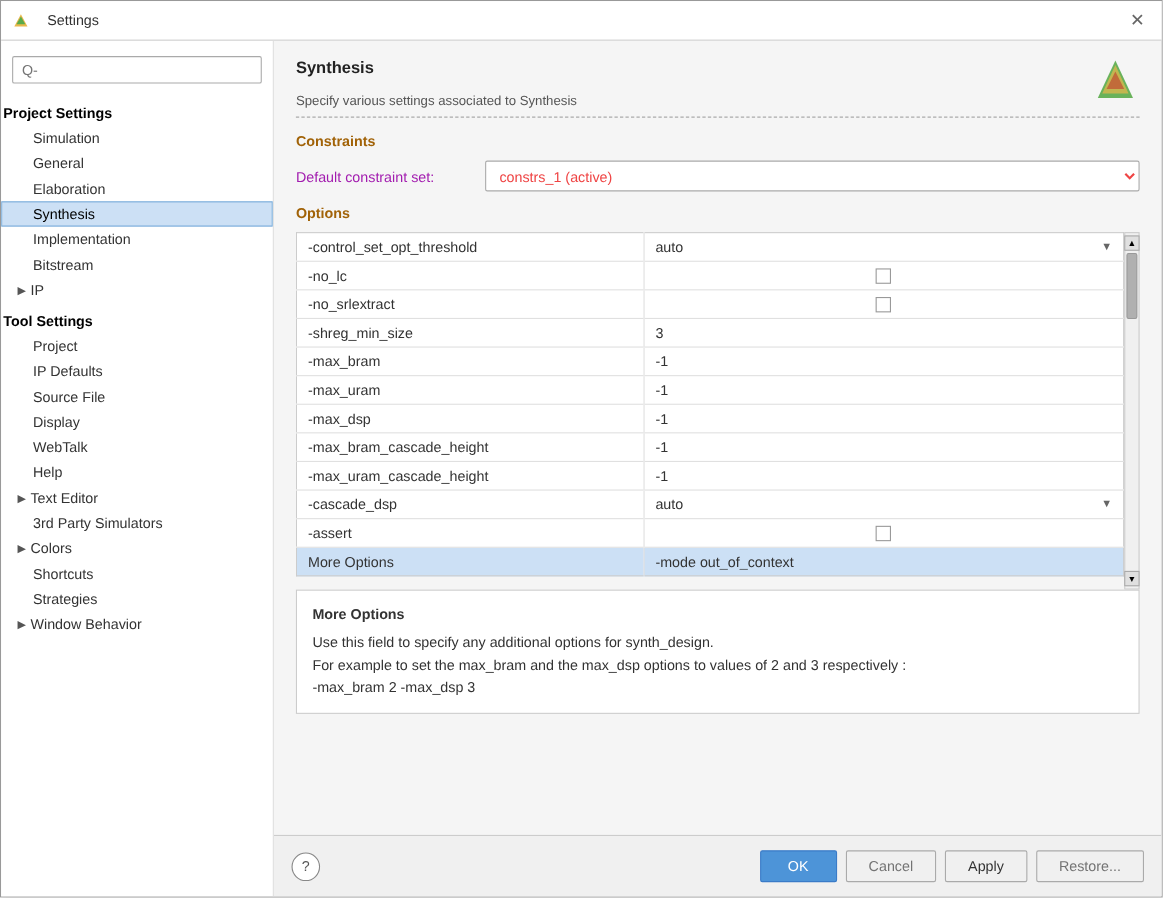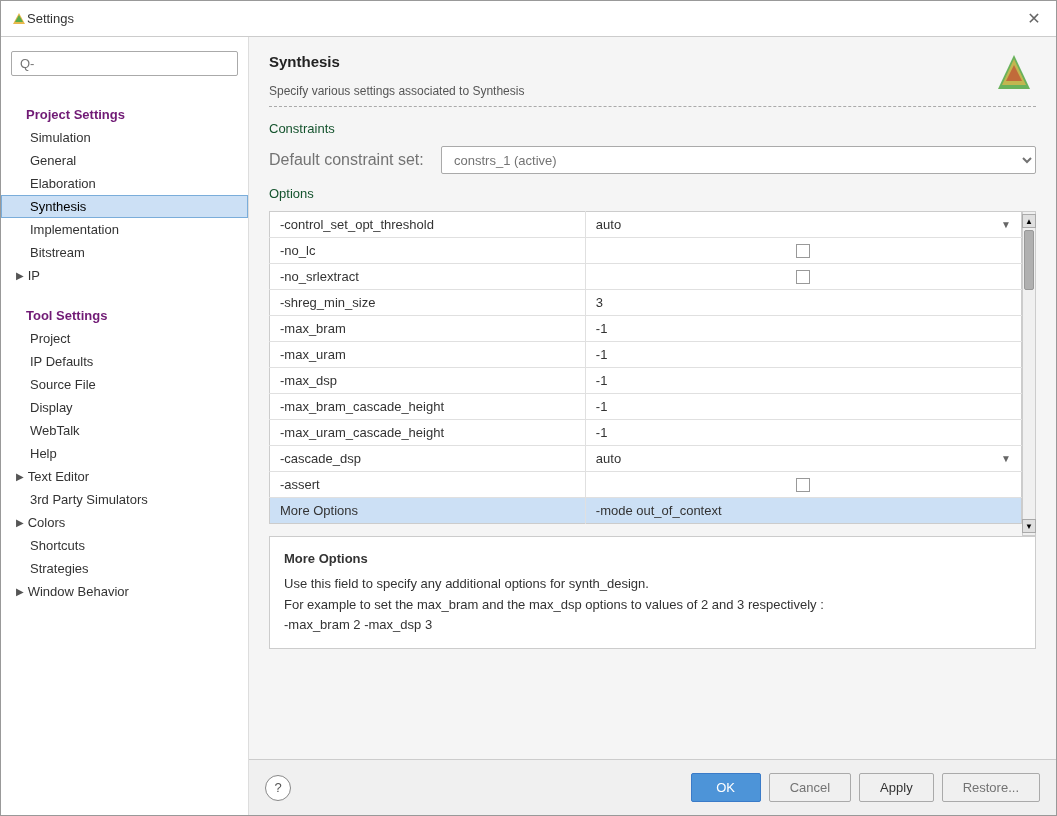--- a/index.html
+++ b/index.html
@@ -27,21 +27,21 @@
       padding: 6px 10px;
       display: flex;
       align-items: center;
       justify-content: space-between;
       height: 36px;
       flex-shrink: 0;
     }
     .titlebar-left {
       display: flex;
       align-items: flex-start;
-      gap: 0;
+      gap: 16px;
     }
     .titlebar-icon {
       width: 16px;
       height: 16px;
     }
     .titlebar-title {
       font-size: 13px;
       color: #333;
     }
     .titlebar-close {
@@ -76,23 +76,23 @@
       border-radius: 2px;
       padding: 4px 8px;
       font-size: 13px;
       width: calc(100% - 20px);
       color: #999;
       background: #fff;
     }
     .sidebar-section-label {
       font-weight: bold;
       font-size: 13px;
-      color: #701a75;
-      padding: 4px 14px 4px 25px;
-      margin-top: 17px;
+      color: #000000;
+      padding: 4px 14px 4px 2px;
+      margin-top: 5px;
     }
     .sidebar-item {
       padding: 3px 14px 3px 28px;
       cursor: pointer;
       color: #333;
       font-size: 13px;
       border: 1px solid transparent;
     }
     .sidebar-item.selected {
       background: #cce0f5;
@@ -134,44 +134,44 @@
       font-size: 12px;
       color: #555;
       margin-top: 14px;
     }
     .divider {
       border: none;
       border-top: 1px dashed #aaa;
       margin: 8px 0 14px 0;
     }
     .section-title {
-      font-weight: normal;
-      font-size: 13px;
-      color: #14532d;
+      font-weight: bold;
+      font-size: 13px;
+      color: #a16207;
       margin-bottom: 10px;
     }
     .constraint-row {
       display: flex;
       align-items: center;
       margin-bottom: 12px;
       gap: 12px;
     }
     .constraint-label {
-      font-size: 16px;
-      color: #737373;
+      font-size: 13px;
+      color: #a21caf;
       min-width: 160px;
     }
     .constraint-select {
       flex: 1;
       padding: 4px 8px;
       border: 1px solid #aaa;
       border-radius: 2px;
       font-size: 13px;
       background: #fff;
-      color: #737373;
+      color: #ef4444;
       height: 28px;
     }
     .options-table {
       width: 100%;
       border-collapse: collapse;
       border: 1px solid #ccc;
       background: #fff;
       margin-bottom: 12px;
     }
     .options-table tr {

